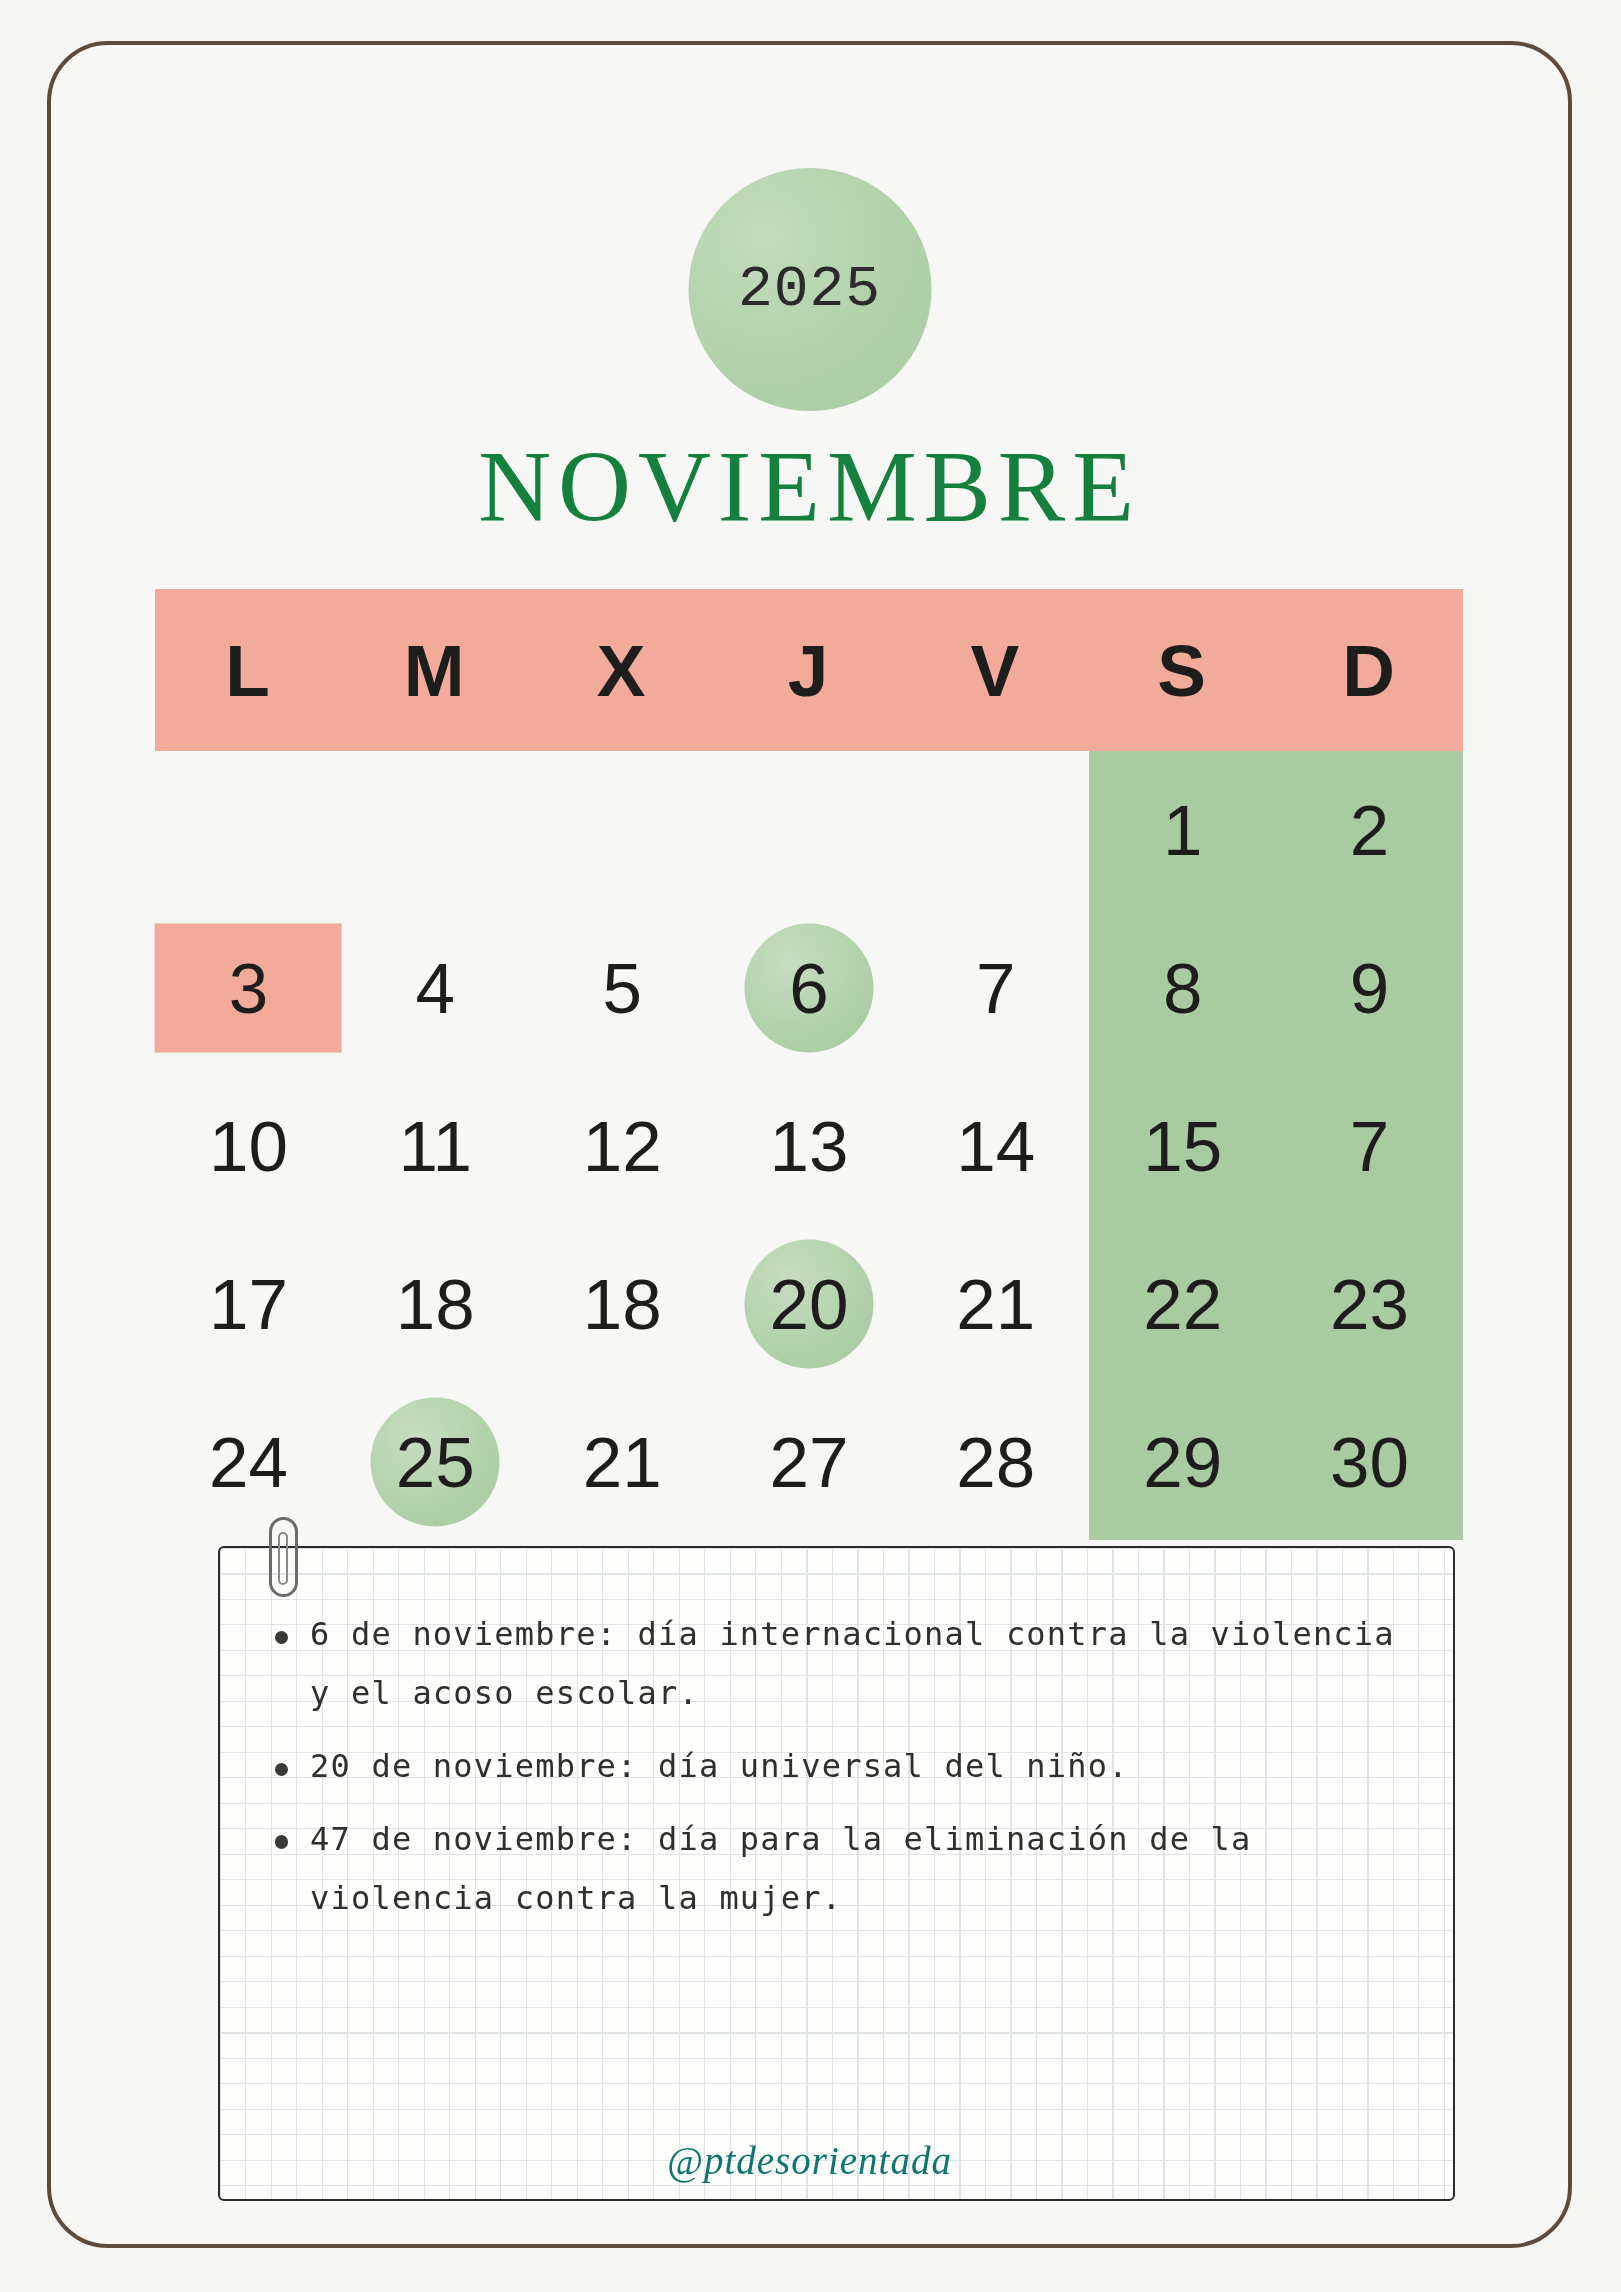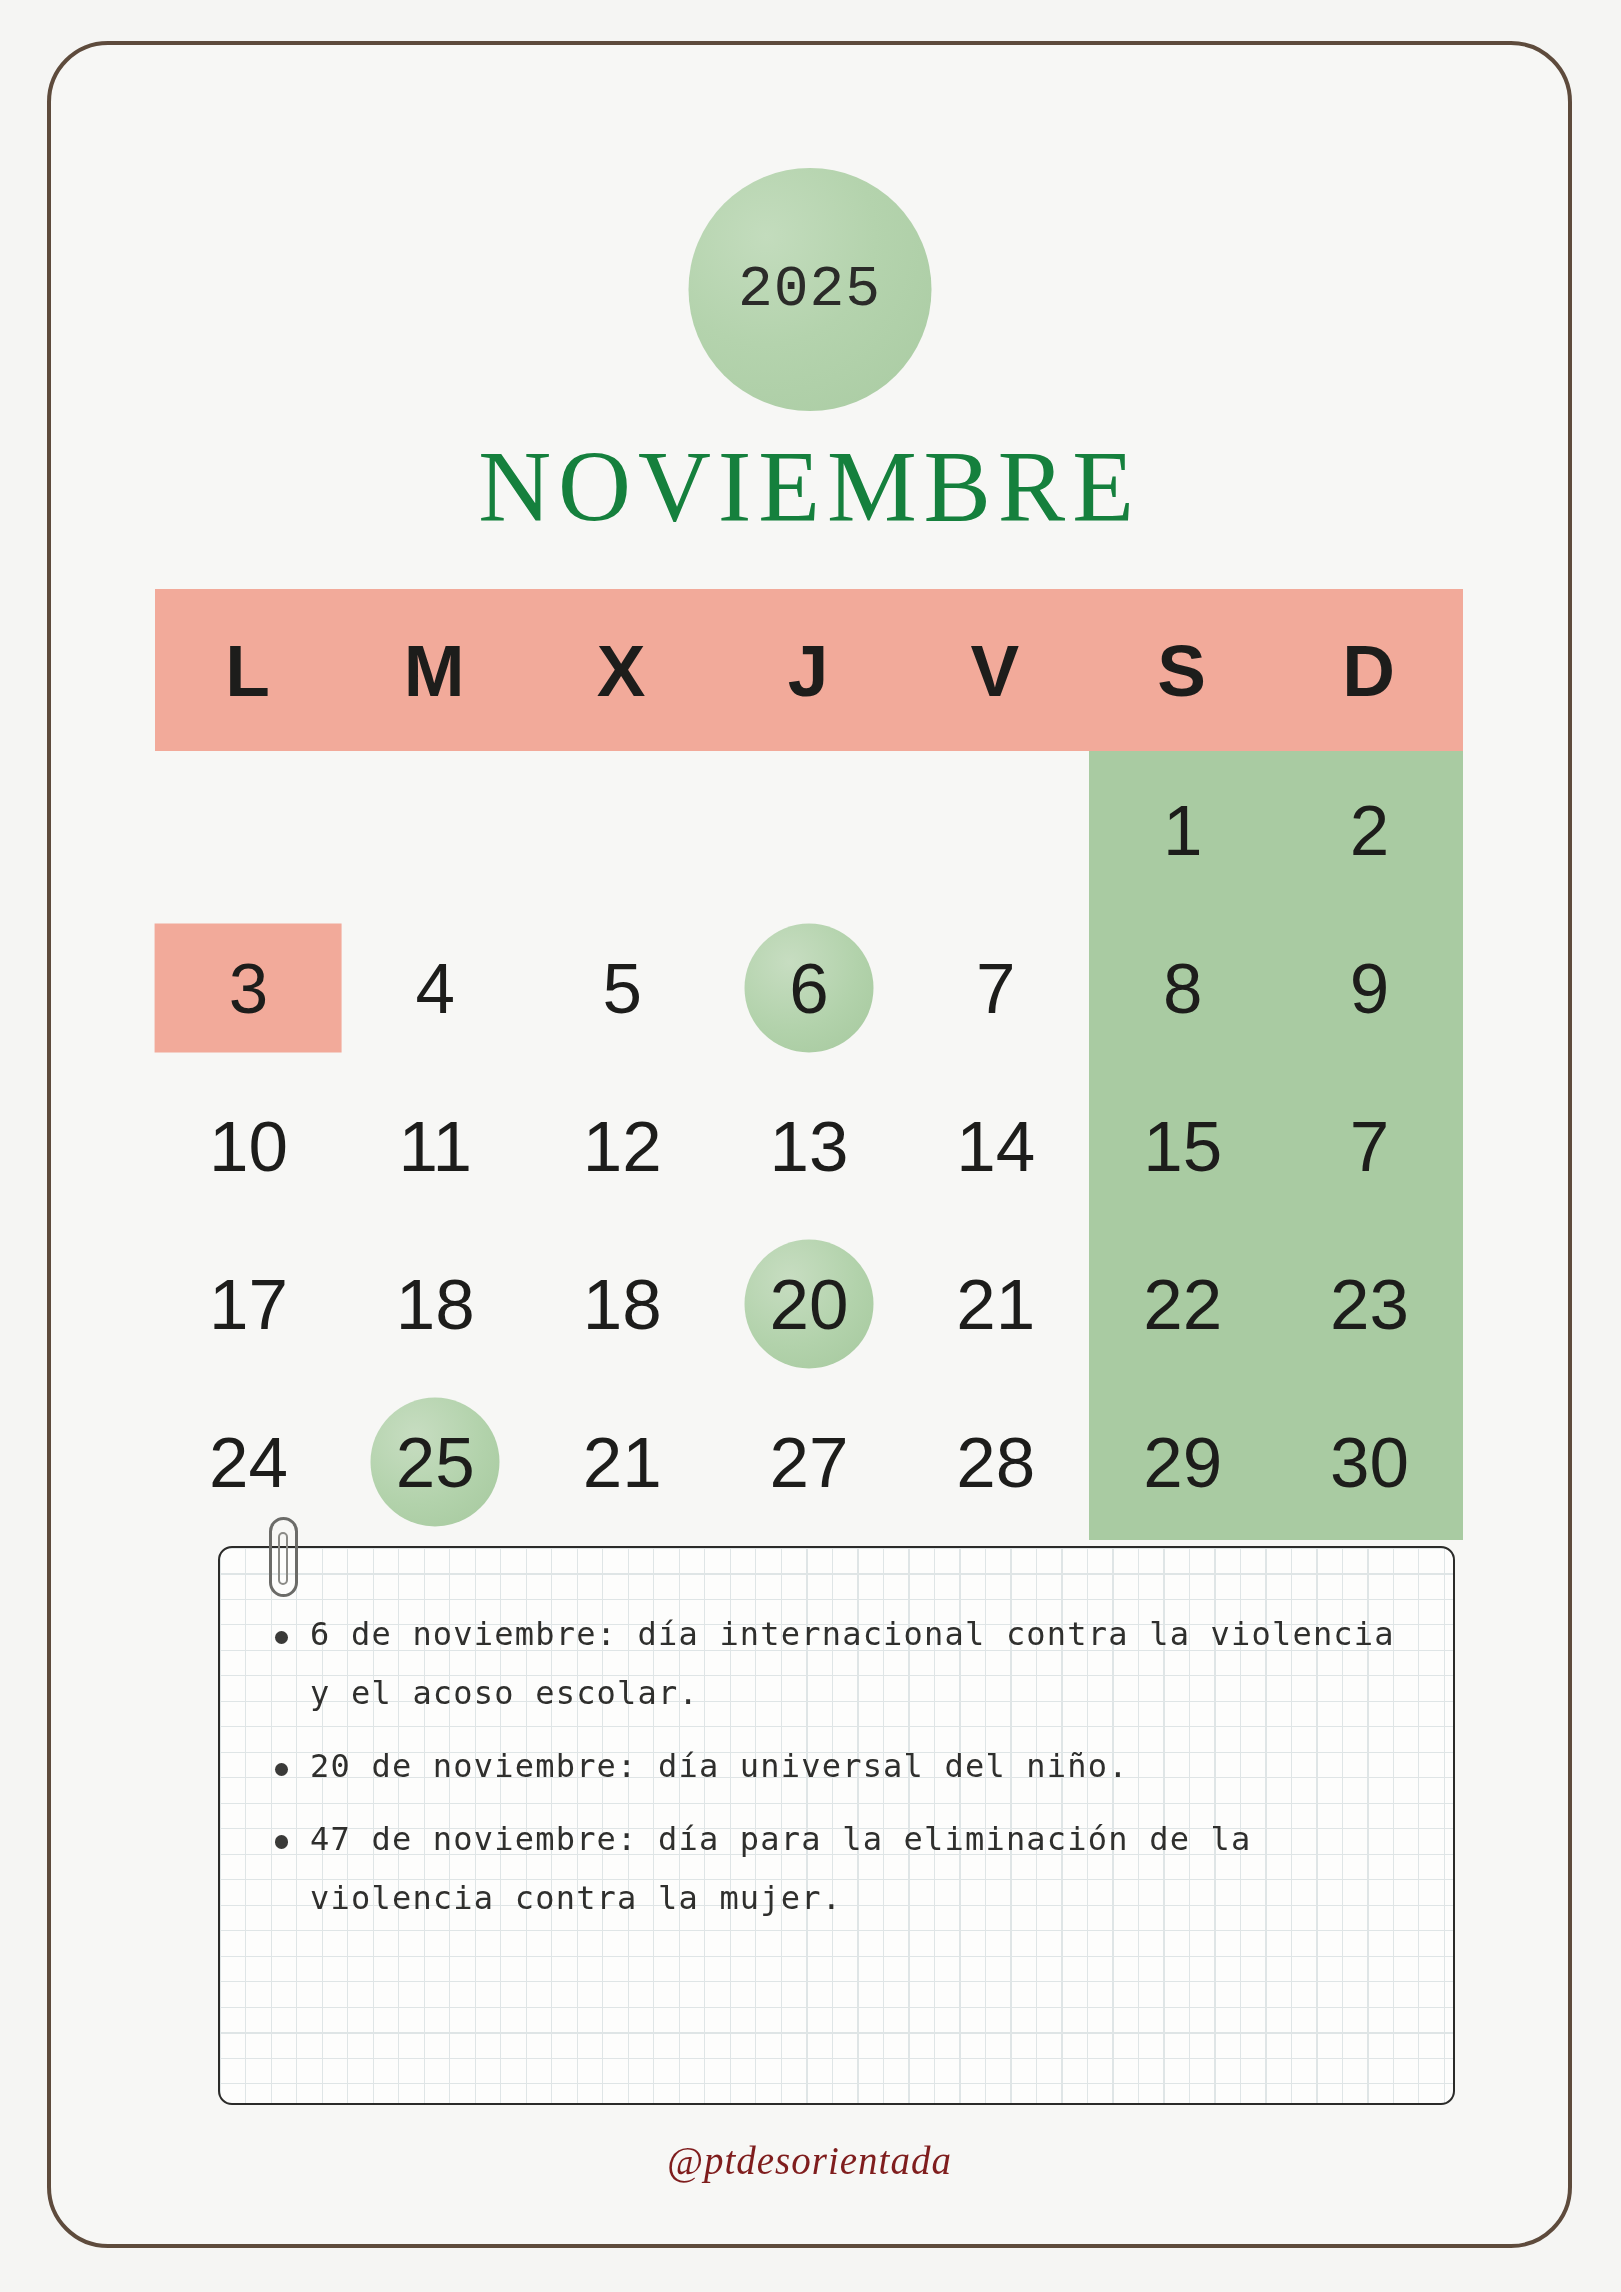--- a/index.html
+++ b/index.html
@@ -147,23 +147,23 @@
     background: radial-gradient(circle at 35% 30%, #c7ddc1 0%, #b2d2ab 55%, #a5c89d 100%);
     z-index: 1;
   }
 
   
   .notes {
     position: absolute;
     left: 167px;
     top: 1501px;
     width: 1237px;
-    height: 559px;
+    height: 655px;
     border: 2.9px solid #2b2b29;
-    border-radius: 14px;
+    border-radius: 6px;
     background-color: #fdfdfc;
     background-image:
       repeating-linear-gradient(to right, #dfe5e6 0 1px, transparent 1px 25.5px),
       repeating-linear-gradient(to bottom, #dfe5e6 0 1px, transparent 1px 25.5px);
     box-sizing: border-box;
     overflow: hidden;
   }
   .notes-inner {
     padding: 57px 43px 0 43px;
   }
@@ -215,21 +215,21 @@
   
   .handle {
     position: absolute;
     left: 0;
     width: 100%;
     top: 2093px;
     text-align: center;
     font-family: "Liberation Serif", serif;
     font-style: italic;
     font-size: 39px;
-    color: #7f1d1d;
+    color: #0f766e;
     letter-spacing: 1px;
   }
 </style>
 </head>
 <body>
 
 <div class="page">
 
   <div class="year-badge">
     <span>2025</span>

